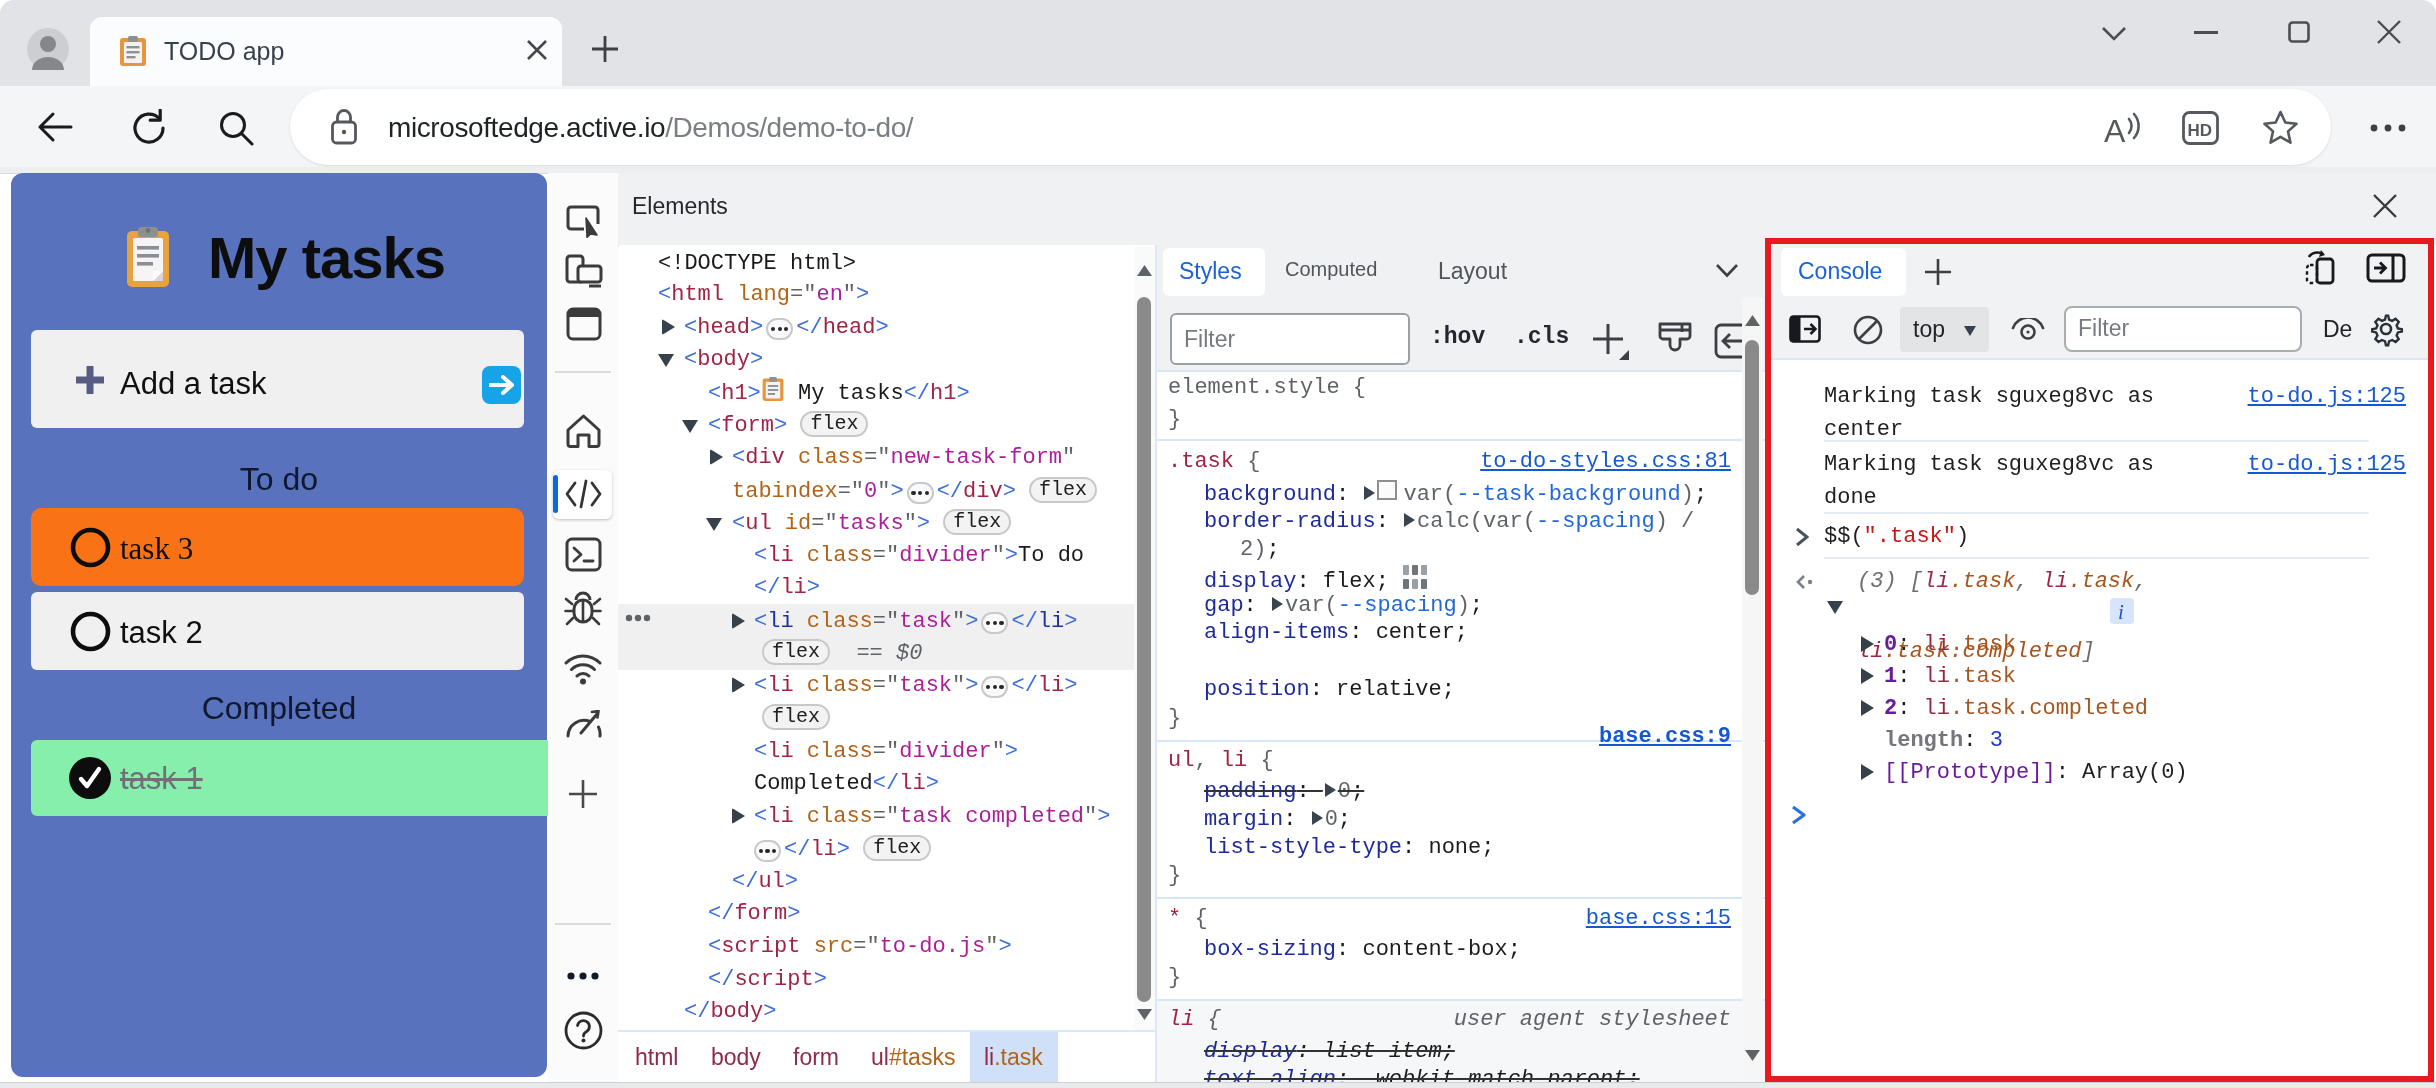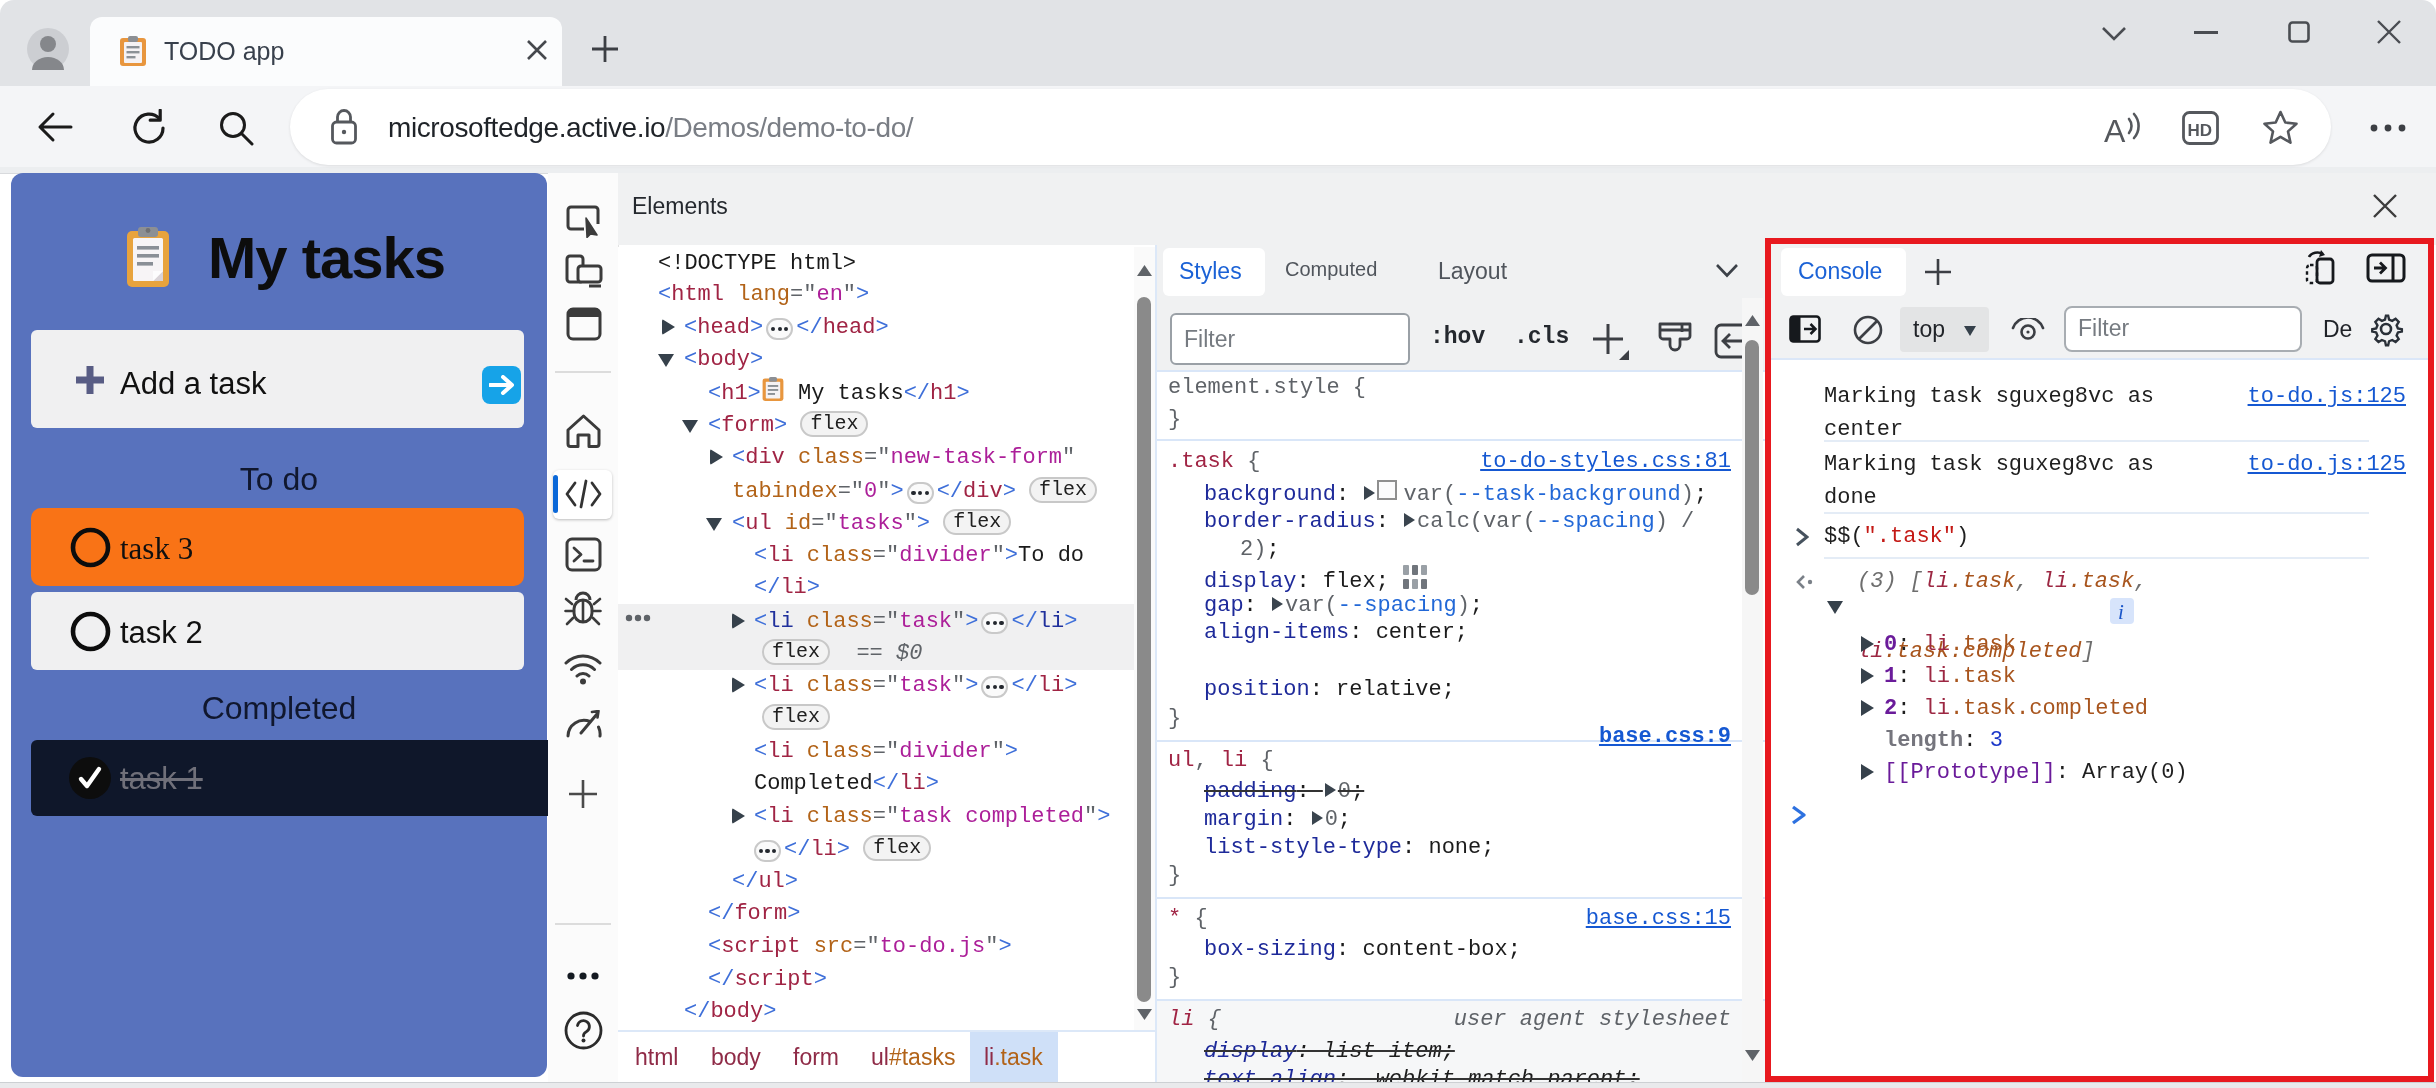--- a/index.html
+++ b/index.html
@@ -171,21 +171,21 @@
   </div>
 
   <div class="abs" style="left:20px;top:419px;width:493px;height:78px;background:#f0f0f1;border-radius:6px;">
     <svg class="abs" style="left:39px;top:19px" width="41" height="41" viewBox="0 0 41 41">
         <circle cx="20.5" cy="20.5" r="17.5" stroke="#0d0d0d" stroke-width="4.6" fill="none"></circle>
       </svg>
     <div class="t" style="left:89px;top:23px;font-size:31px;color:#101010;">task 2</div>
   </div>
   <div class="t" style="left:0;top:517px;width:536px;text-align:center;font-size:32px;color:#10172e;">Completed</div>
 
-  <div class="abs" style="left:20px;top:567px;width:545px;height:76px;background:#0f172a;border-radius:6px;">
+  <div class="abs" style="left:20px;top:567px;width:545px;height:76px;background:#86efac;border-radius:6px;">
     <svg class="abs" style="left:38px;top:17px" width="42" height="42" viewBox="0 0 42 42">
       <circle cx="21" cy="21" r="21" fill="#0d0d0d"></circle>
       <path d="M12 22 L18 29 L30 12" stroke="#fff" stroke-width="4.4" fill="none" stroke-linecap="round" stroke-linejoin="round"></path>
     </svg>
     <div class="t" style="left:89px;top:21px;font-size:31px;color:#70707a;text-decoration:line-through;text-decoration-color:#70707a;">task 1</div>
   </div>
 </div>
 <div class="abs" id="activitybar">
 
   <svg class="abs" style="left:16px;top:31px" width="38" height="34" viewBox="0 0 38 34">

